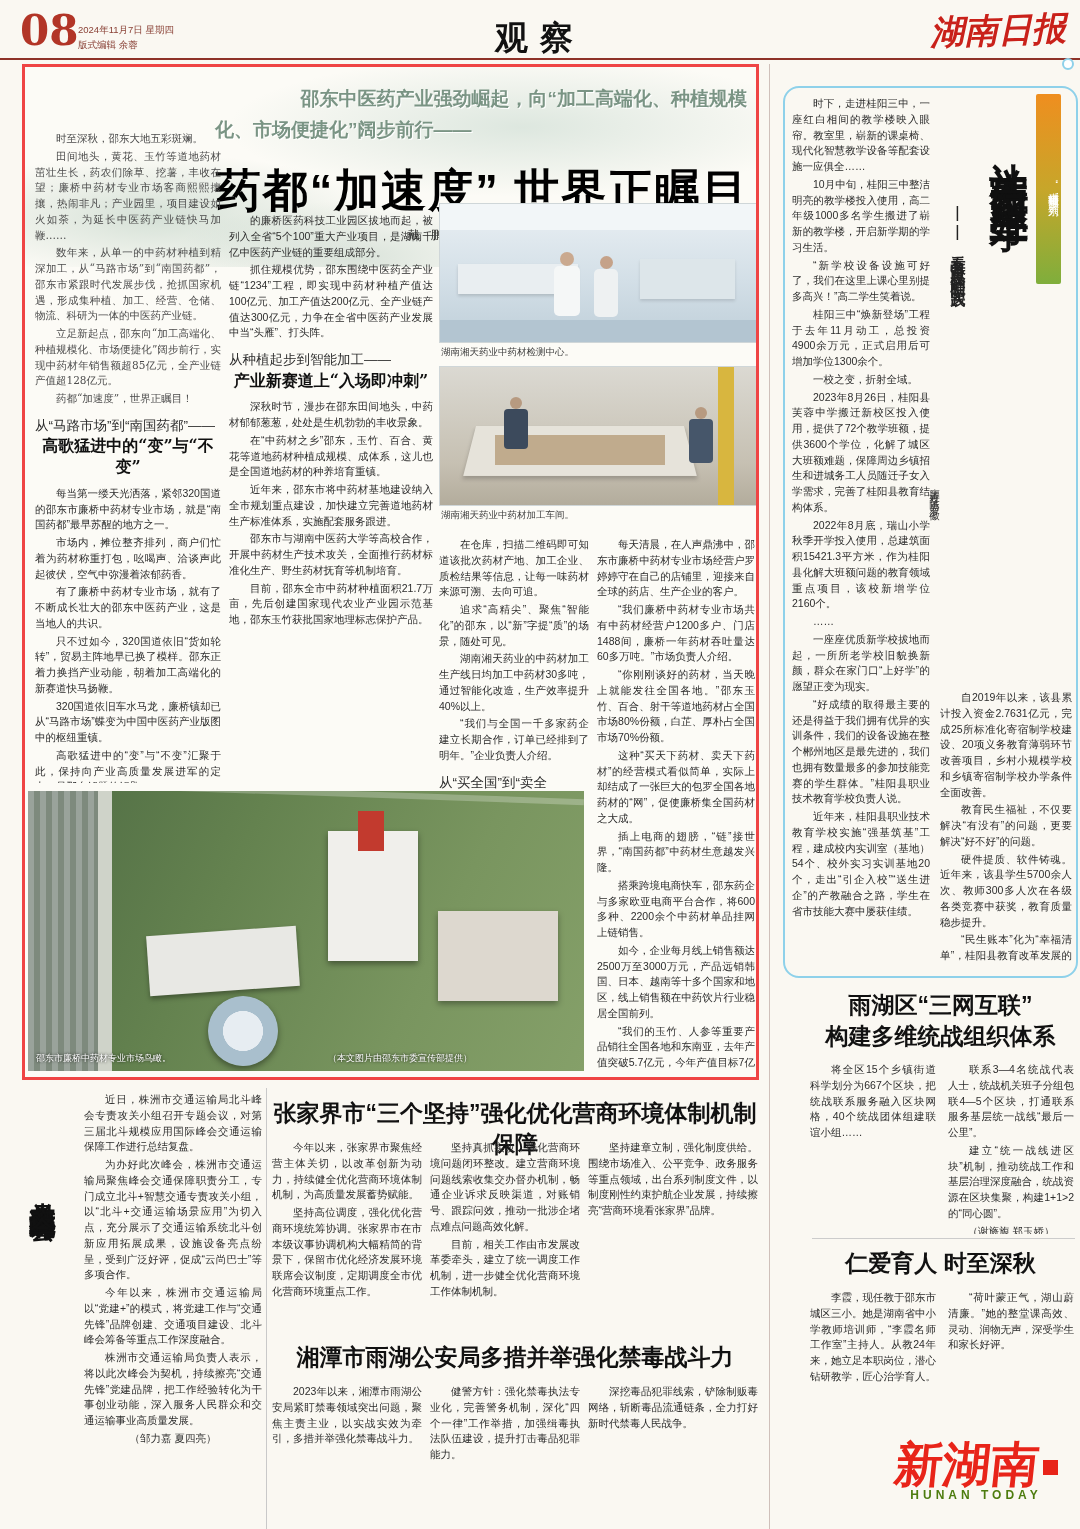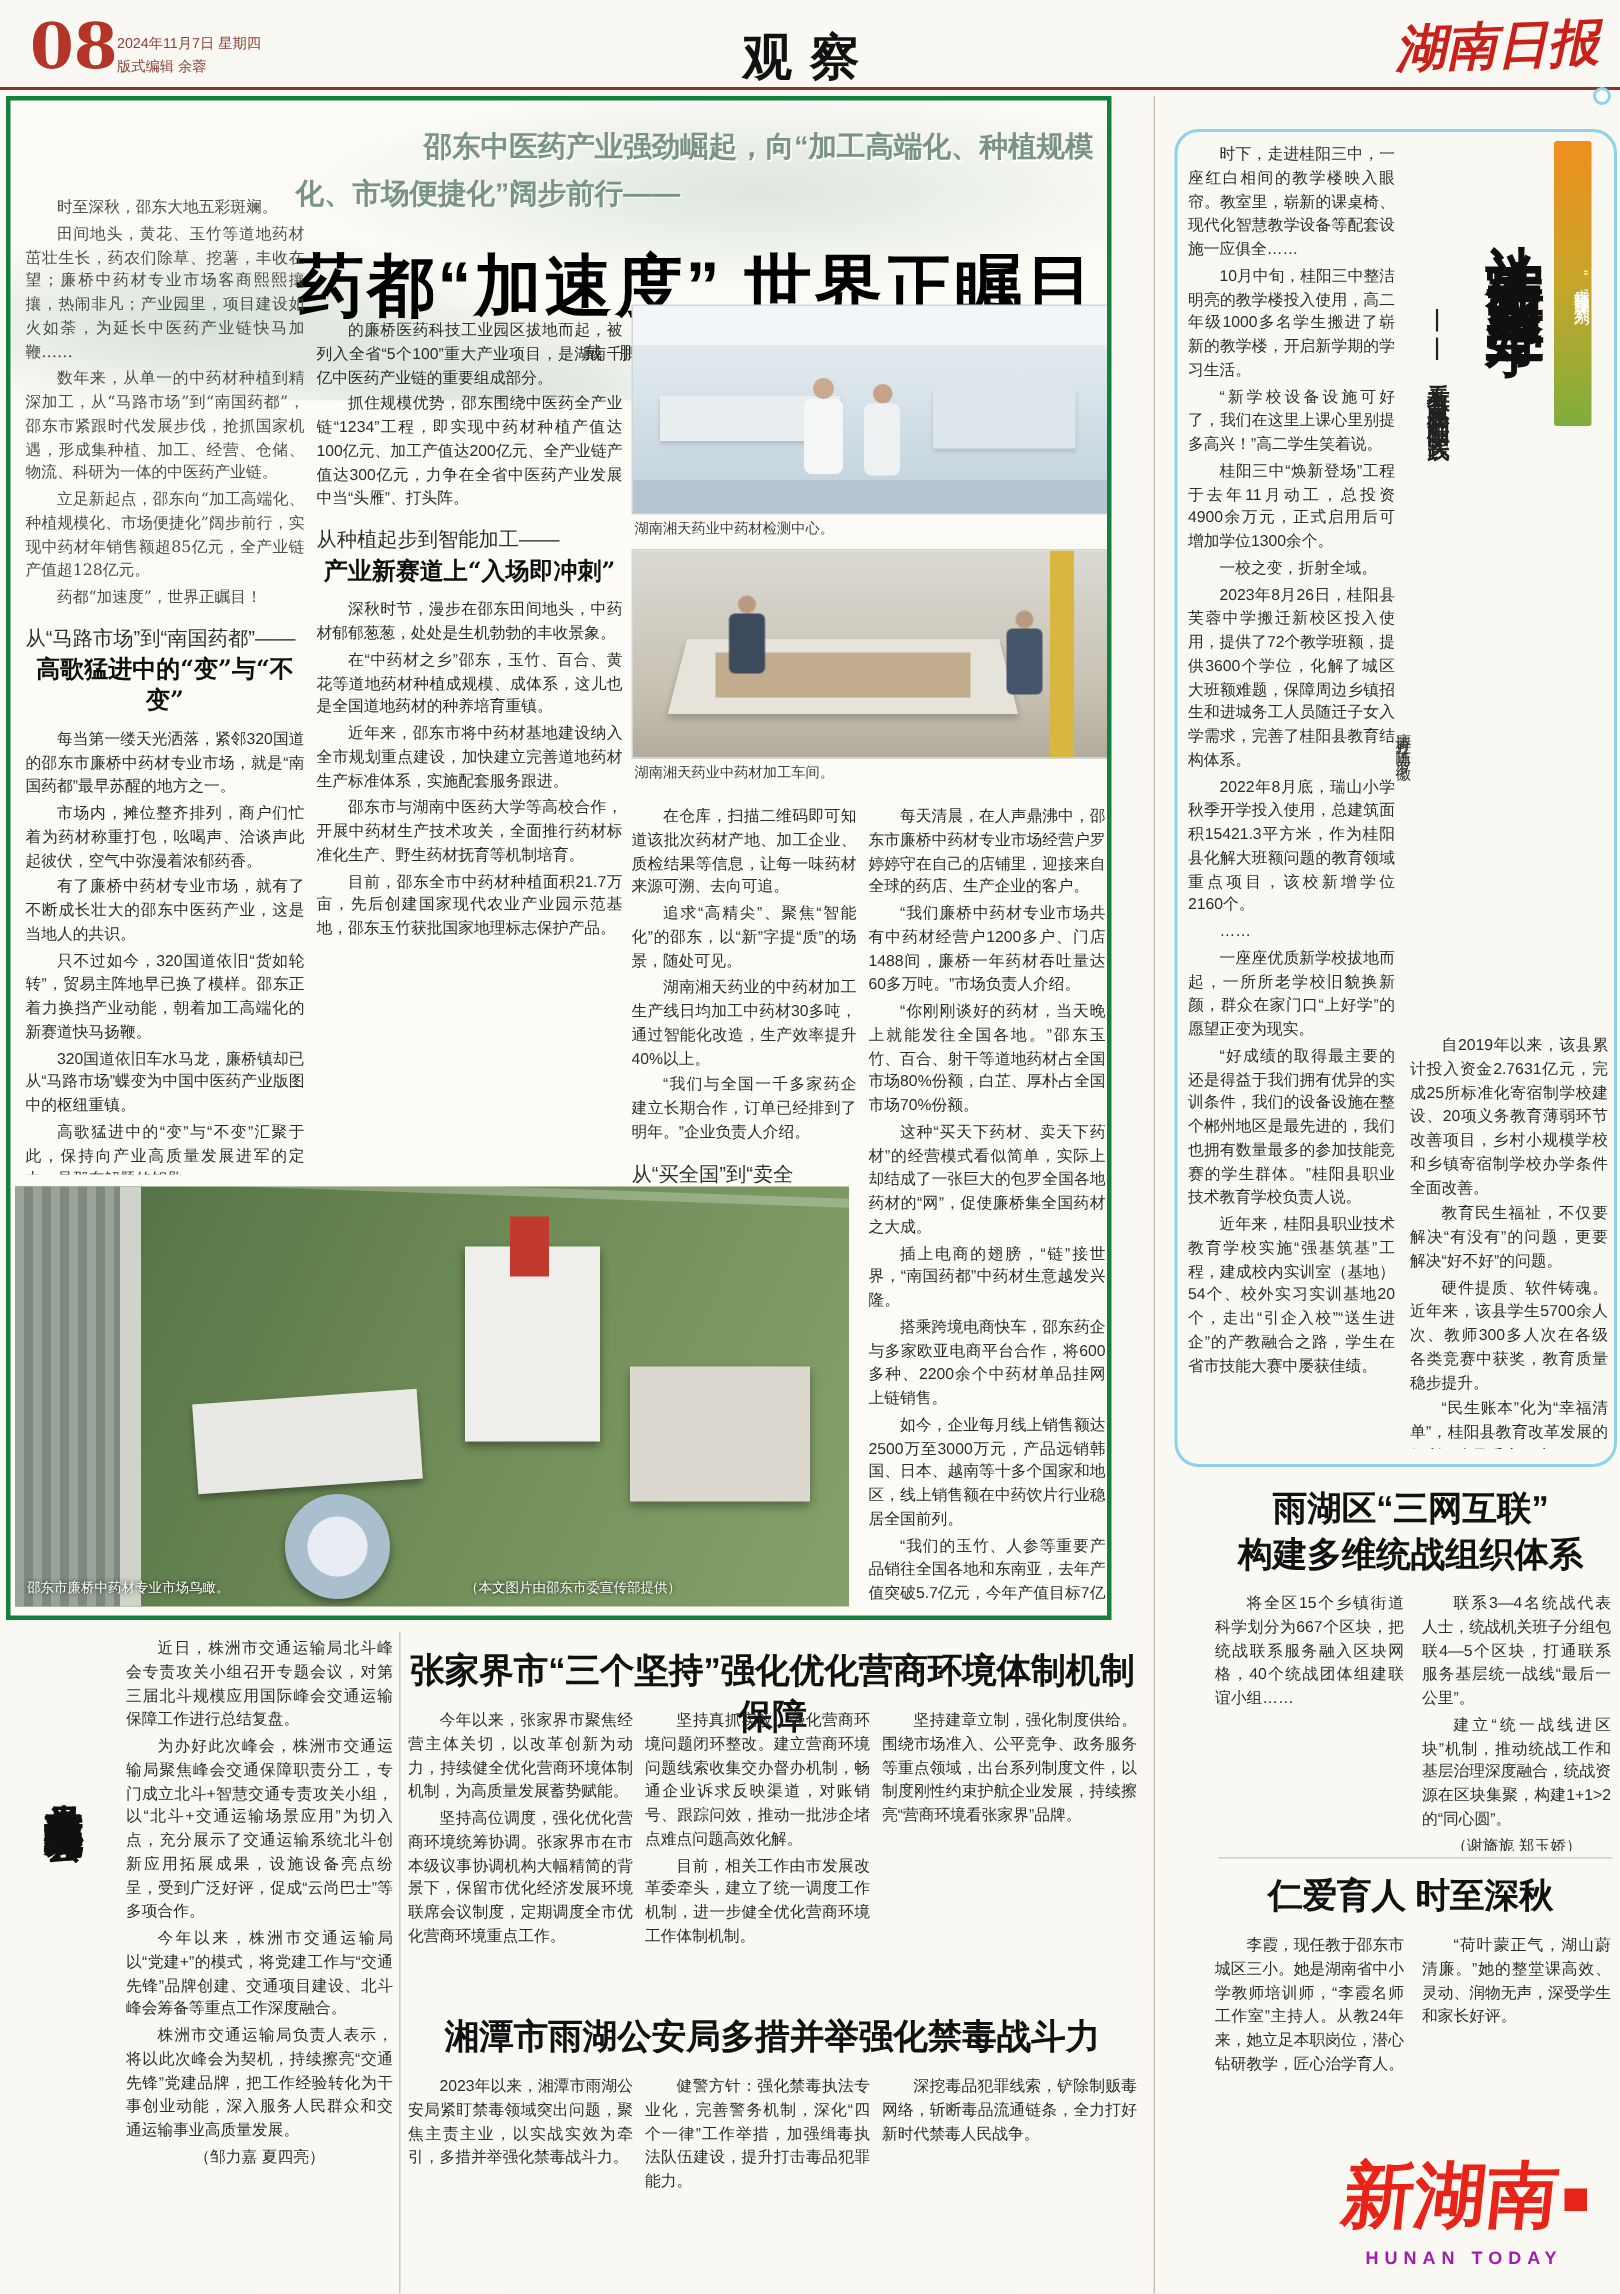--- a/index.html
+++ b/index.html
@@ -7,21 +7,21 @@
   #page{position:relative;width:1080px;height:1529px;background:#faf8f2;overflow:hidden;margin:0 auto;}
   .abs{position:absolute;}
   
   .page-no{left:20px;top:10px;font-family:"DejaVu Serif",serif;font-weight:bold;font-size:42px;color:#b23527;line-height:1;}
   .date-block{left:78px;top:22px;font-size:9.5px;color:#8a4237;line-height:1.6;}
   .section-title{left:0;width:1080px;top:16px;text-align:center;font-size:33px;font-weight:900;letter-spacing:12px;color:#111;}
   .masthead{right:14px;top:8px;font-family:"DejaVu Serif",serif;font-style:italic;font-weight:bold;font-size:34px;color:#c9211a;transform:rotate(-2deg);}
   .header-rule{left:0;top:58px;width:1080px;height:2px;background:#8e3228;}
   .v-divider{left:769px;top:64px;width:1px;height:1465px;background:#cfc0ba;}
   
-  #main-box{left:4px;top:64px;width:731px;height:1010px;border:3px solid #15803d;background:#fcfbf6;overflow:hidden;}
+  #main-box{left:22px;top:64px;width:731px;height:1010px;border:3px solid #ef4444;background:#fcfbf6;overflow:hidden;}
   .wash{left:0;top:0;width:100%;height:200px;background:
     radial-gradient(ellipse 320px 90px at 18% 75%, rgba(140,175,155,.35), transparent 70%),
     radial-gradient(ellipse 420px 100px at 68% 30%, rgba(150,185,170,.30), transparent 70%),
     radial-gradient(ellipse 260px 80px at 45% 95%, rgba(115,155,135,.25), transparent 70%);}
   .kicker{left:190px;top:16px;width:545px;font-size:19px;font-weight:bold;color:#7a9484;line-height:1.65;text-indent:4.5em;text-shadow:1px 1px 0 #fff;}
   .main-headline{left:180px;top:94px;width:555px;text-align:center;font-size:45px;font-weight:900;color:#000000;letter-spacing:2px;}
   .main-byline{left:180px;top:160px;width:555px;text-align:center;font-size:12px;letter-spacing:4px;color:#222;}
   .col{overflow:hidden;font-size:10.5px;line-height:1.5;color:#2c2c2c;text-align:justify;}
   .col p{margin:0 0 2px;text-indent:2em;}
   .poem p{font-family:"DejaVu Serif",serif;color:#4c4c4c;}
@@ -67,21 +67,21 @@
   .b4c1{left:810px;top:1062px;width:126px;height:172px;}
   .b4c2{left:948px;top:1062px;width:126px;height:172px;}
   .divider-h2{left:812px;top:1238px;width:263px;height:1px;background:#cccccc;}
   .b5-headline{left:806px;top:1248px;width:269px;font-size:23px;}
   .b5c1{left:810px;top:1290px;width:126px;height:239px;}
   .b5c2{left:948px;top:1290px;width:126px;height:148px;}
   .byline-right{text-align:center;text-indent:0 !important;margin-top:2px;font-size:10.5px;color:#2c2c2c;}
   .logo{left:876px;top:1440px;width:200px;text-align:center;}
   .logo-cn{font-family:"DejaVu Serif",serif;font-weight:900;font-size:48px;color:#e82419;transform:skewX(-6deg);display:inline-block;line-height:1;}
   .logo-seal{display:inline-block;width:15px;height:15px;background:#e82419;margin-left:4px;vertical-align:super;}
-  .logo-en{font-size:12px;font-weight:bold;letter-spacing:4px;color:#a21caf;margin-top:10px;}
+  .logo-en{font-size:12px;font-weight:bold;letter-spacing:4px;color:#4d7c0f;margin-top:0;}
 </style>
 </head>
 <body>
 
 <div id="page">
 
   <div class="abs page-no">08</div>
   <div class="abs date-block">
     <div>2024年11月7日 星期四</div>
     <div>版式编辑 余蓉</div>

